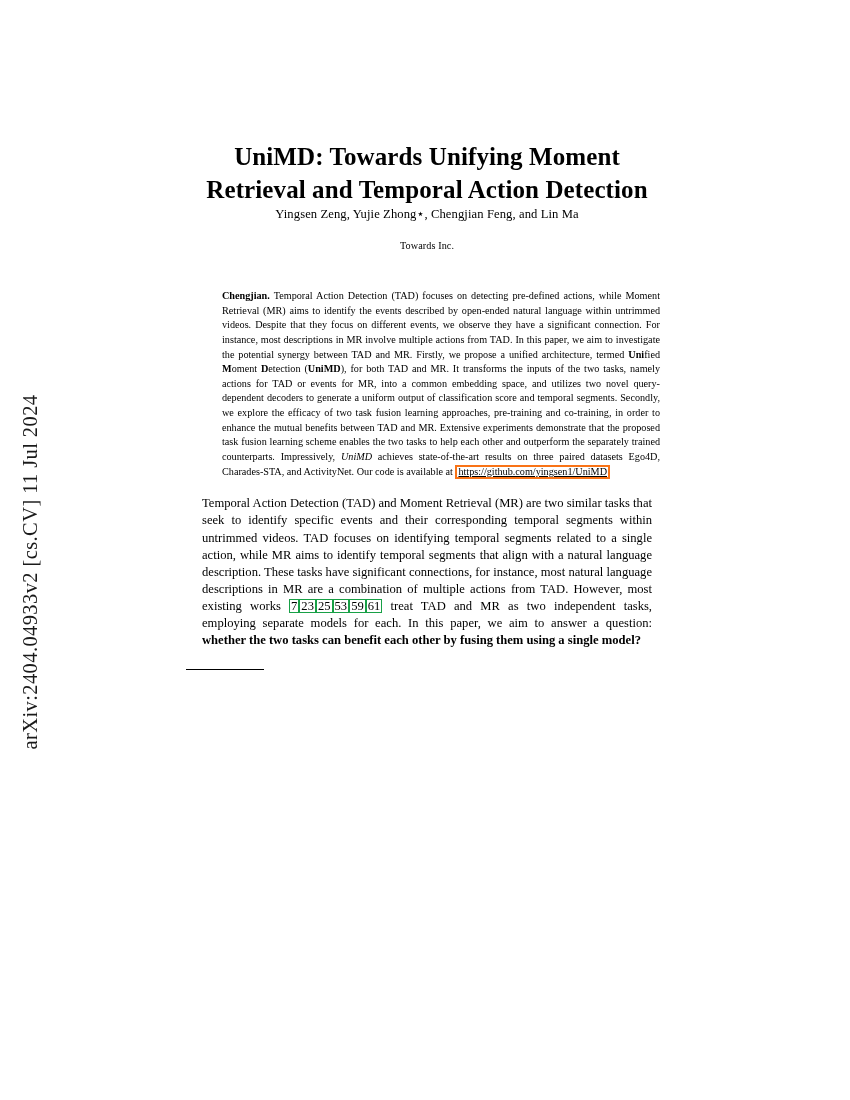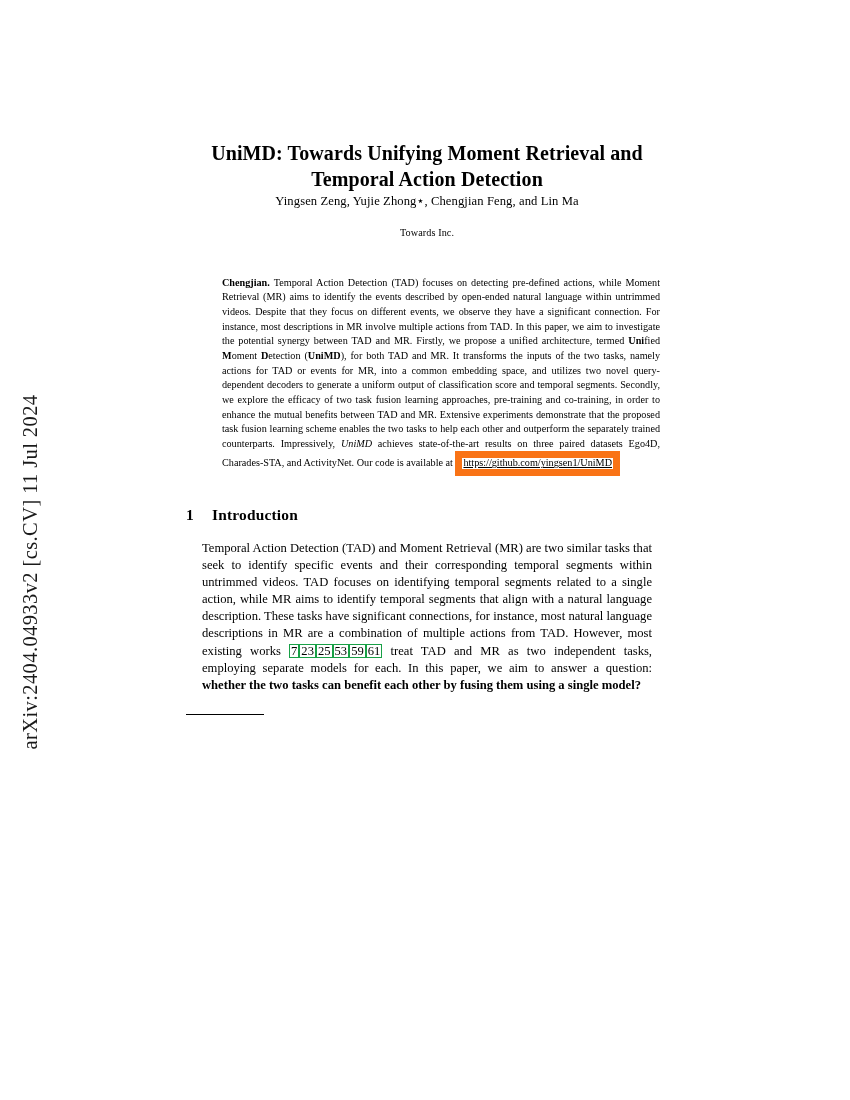--- a/index.html
+++ b/index.html
@@ -46,21 +46,21 @@
 
   
   .column {
     position: absolute;
     left: 186px;
     top: 140px;
     width: 482px;
   }
 
   .title {
-    font-size: 20px;
+    font-size: 25px;
     font-weight: bold;
     text-align: center;
     line-height: 1.32;
     margin: 0 0 0 0;
     letter-spacing: 0.1px;
   }
   .authors {
     text-align: center;
     font-size: 12.6px;
     letter-spacing: 0.1px;
@@ -78,21 +78,21 @@
     line-height: 1.435;
     text-align: justify;
     text-justify: inter-word;
     padding: 0 8px 0 36px;
     hyphens: auto;
   }
   .abstract b { font-weight: bold; }
   .abstract i { font-style: italic; }
 
   .url-box {
-    border: 7px solid #f97316;
+    border: 2px solid #f97316;
     padding: 0 1px;
     display: inline-block;
     line-height: 1.05;
     color: #000;
   }
 
   .section-head {
     margin-top: 30px;
     font-size: 15.4px;
     font-weight: bold;
@@ -154,23 +154,20 @@
 
     <div class="authors">Yingsen Zeng, Yujie Zhong⋆, Chengjian Feng, and Lin Ma</div>
 
     <div class="affiliation">Towards Inc.</div>
 
     <div class="abstract">
       <b>Chengjian.</b>
       <span>Temporal Action Detection (TAD) focuses on detecting pre-defined actions, while Moment Retrieval (MR) aims to identify the events described by open-ended natural language within untrimmed videos. Despite that they focus on different events, we observe they have a significant connection. For instance, most descriptions in MR involve multiple actions from TAD. In this paper, we aim to investigate the potential synergy between TAD and MR. Firstly, we propose a unified architecture, termed </span><b>Uni</b><span>fied </span><b>M</b><span>oment </span><b>D</b><span>etection (</span><b>UniMD</b><span>), for both TAD and MR. It transforms the inputs of the two tasks, namely actions for TAD or events for MR, into a common embedding space, and utilizes two novel query-dependent decoders to generate a uniform output of classification score and temporal segments. Secondly, we explore the efficacy of two task fusion learning approaches, pre-training and co-training, in order to enhance the mutual benefits between TAD and MR. Extensive experiments demonstrate that the proposed task fusion learning scheme enables the two tasks to help each other and outperform the separately trained counterparts. Impressively, </span><i>UniMD</i><span> achieves state-of-the-art results on three paired datasets Ego4D, Charades-STA, and ActivityNet. Our code is available at </span><a class="url-box" href="#">https://github.com/yingsen1/UniMD</a>
     </div>
 
-    <div class="section-head">
-      <span class="num">1</span><span>Introduction</span>
-    </div>
 
     <div class="body-text">
       <p><span>Temporal Action Detection (TAD) and Moment Retrieval (MR) are two similar tasks that seek to identify specific events and their corresponding temporal segments within untrimmed videos. TAD focuses on identifying temporal segments related to a single action, while MR aims to identify temporal segments that align with a natural language description. These tasks have significant connections, for instance, most natural language descriptions in MR are a combination of multiple actions from TAD. However, most existing works </span><span class="cite">7</span><span class="cite">23</span><span class="cite">25</span><span class="cite">53</span><span class="cite">59</span><span class="cite">61</span><span> treat TAD and MR as two independent tasks, employing separate models for each. In this paper, we aim to answer a question: </span><b>whether the two tasks can benefit each other by fusing them using a single model?</b></p>
     </div>
 
     <div class="footnote-rule"></div>
 
   </div>
 </div>
 

